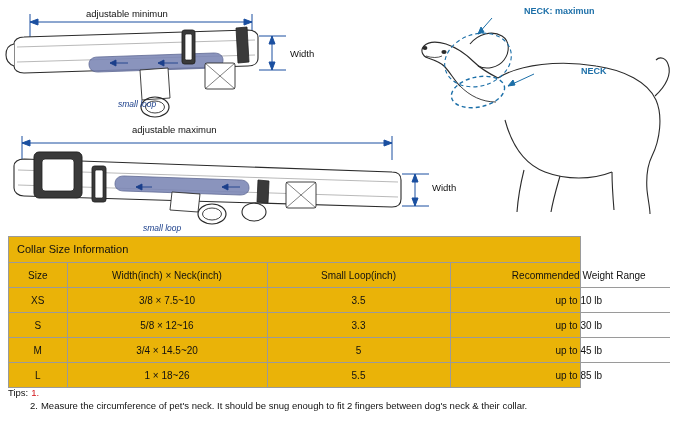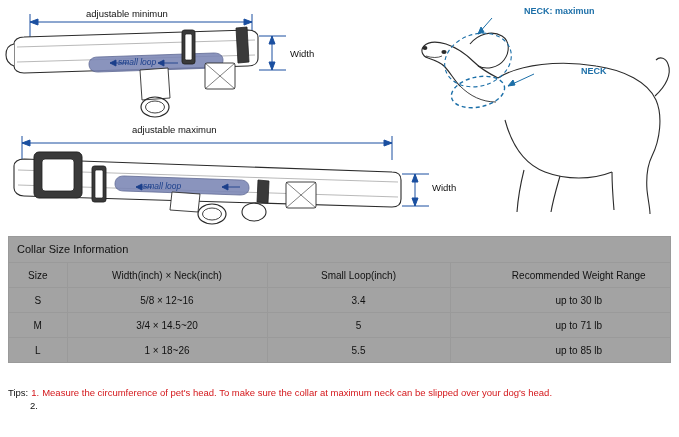--- a/index.html
+++ b/index.html
@@ -38,38 +38,39 @@
     font-size: 9.5px;
     color: #111;
     white-space: nowrap;
   }
   .loop-label {
     position: absolute;
     font-size: 8.5px;
     color: #1b3f8b;
     white-space: nowrap;
     font-style: italic;
+    margin-top: 42px;
   }
   .neck-label {
     position: absolute;
     font-size: 9px;
     color: #1c6fa8;
     white-space: nowrap;
     font-weight: bold;
   }
 
   
   #table-wrap {
     position: absolute;
     left: 8px;
     top: 236px;
-    width: 663px;
+    width: 573px;
     border: 1px solid #9a9a9a;
     box-sizing: border-box;
-    background: #a3a3a3;
+    background: #eab308;
   }
   .table-title {
     height: 25px;
     line-height: 25px;
     padding-left: 8px;
     font-size: 11px;
     border-bottom: 1px solid #9a9a9a;
     color: #111;
   }
   table {
@@ -303,45 +304,51 @@
       <thead>
         <tr>
           <th>Size</th>
           <th>Width(inch)  ×  Neck(inch)</th>
           <th>Small Loop(inch)</th>
           <th>Recommended Weight Range</th>
         </tr>
       </thead>
       <tbody>
         <tr>
+          <td>XS</td>
+          <td>3/8 × 7.5~10</td>
+          <td>3.5</td>
+          <td>up to 10 lb</td>
+        </tr>
+        <tr>
           <td>S</td>
           <td>5/8 × 12~16</td>
-          <td>3.4</td>
+          <td>3.3</td>
           <td>up to 30 lb</td>
         </tr>
         <tr>
           <td>M</td>
           <td>3/4 × 14.5~20</td>
           <td>5</td>
-          <td>up to 71 lb</td>
+          <td>up to 45 lb</td>
         </tr>
         <tr>
           <td>L</td>
           <td>1 × 18~26</td>
           <td>5.5</td>
           <td>up to 85 lb</td>
         </tr>
       </tbody>
     </table>
   </div>
 
   <div id="tips" style="top:386px;">
     <div class="tip-row">
       <span class="tip-lead">Tips:</span>
       <span class="tip-num tip-red">1.</span>
-      <span class="tip-red">Measure the circumference of pet's head.  To make sure the collar at maximum neck can be slipped over your dog's head.</span>
     </div>
     <div class="tip-row" style="padding-left:22px;">
       <span class="tip-num">2.</span>
+      <span>Measure the circumference of pet's neck. It should be snug enough to fit 2 fingers between dog's neck &amp; their collar.</span>
     </div>
   </div>
 
 </div>
 
 </body></html>

